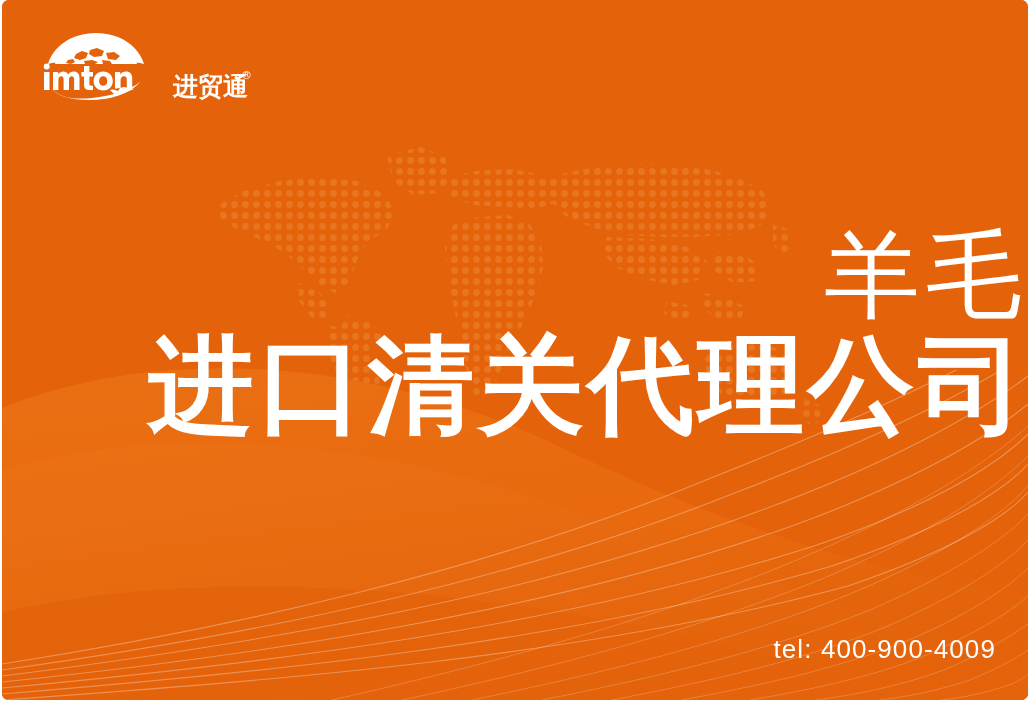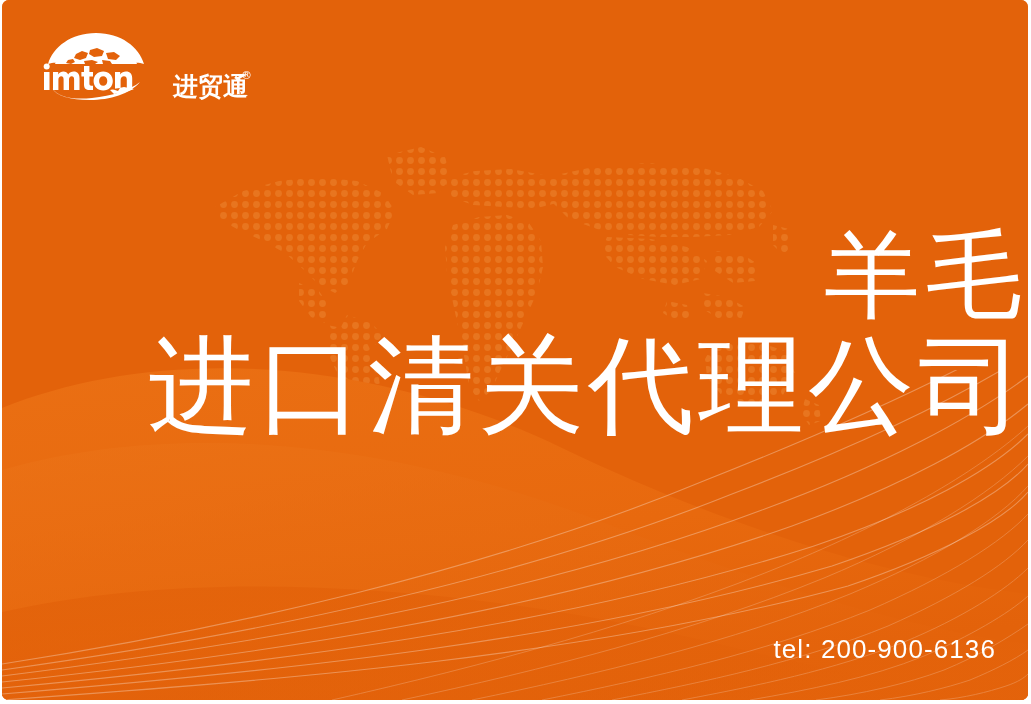--- a/index.html
+++ b/index.html
@@ -126,21 +126,21 @@
     font-family: "DejaVu Sans", "Liberation Sans", sans-serif;
     font-weight: 300;
     font-size: 96px;
     line-height: 102px;
     letter-spacing: 6px;
     text-indent: 6px;
     white-space: nowrap;
   }
   .headline-line2 {
     font-family: "DejaVu Sans", "Liberation Sans", sans-serif;
-    font-weight: 400;
+    font-weight: 700;
     font-size: 106px;
     line-height: 120px;
     letter-spacing: 4px;
     text-indent: 4px;
     white-space: nowrap;
   }
 
   
   .tel {
     position: absolute;
@@ -287,16 +287,16 @@
       </div>
       <span class="logo-cn">进贸通</span>
       <span class="logo-reg">®</span>
     </div>
 
     <div class="headline">
       <div class="headline-line1">羊毛</div>
       <div class="headline-line2">进口清关代理公司</div>
     </div>
 
-    <div class="tel">tel: 200-900-6136</div>
+    <div class="tel">tel: 400-900-4009</div>
 
   </div>
 </div>
 
 </body></html>

